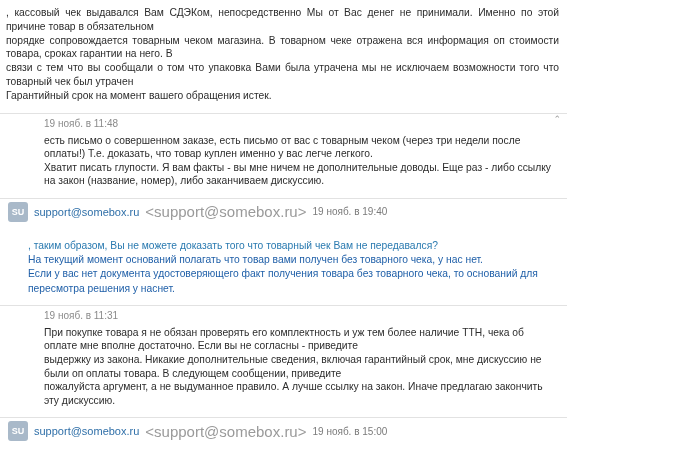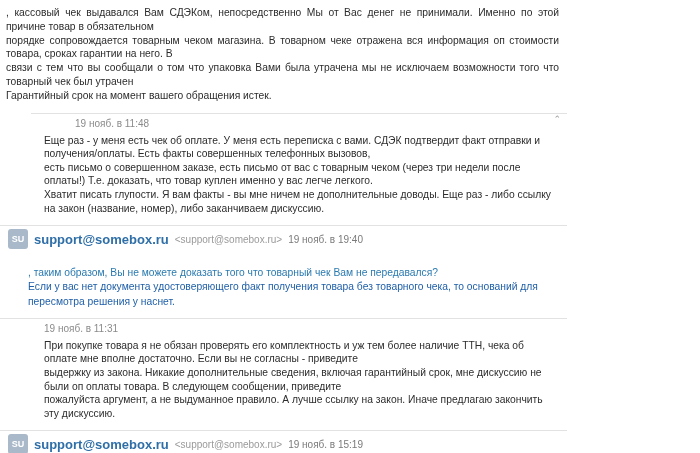--- a/index.html
+++ b/index.html
@@ -88,26 +88,26 @@
     font-size: 9px;
     font-weight: bold;
     display: flex;
     align-items: center;
     justify-content: center;
     letter-spacing: 0px;
     flex: none;
   }
   .agent-name {
     color: #2f6fa8;
-    font-weight: bold;
-    font-size: 13px;
+    font-weight: normal;
+    font-size: 11px;
   }
   .agent-email {
     color: #9a9a9a;
-    font-size: 10px;
+    font-size: 15px;
   }
   .agent-ts {
     color: #7a7a7a;
     font-size: 10px;
   }
   .agent-body {
     padding: 2px 10px 3px 28px;
     margin-top: 13px;
   }
   .agent-body p {
@@ -115,21 +115,20 @@
     line-height: 14.2px;
   }
   .blue {
     color: #1f5fa8;
   }
   .teal {
     color: #2a7ab0;
   }
   .section {
     position: relative;
-    padding-left: 31px;
   }
   .small-gap { height: 4px; }
 </style>
 </head>
 <body>
 
 <div class="page">
 
   <div class="block top-body">
     <p class="msg-text justify">,  кассовый чек выдавался Вам СДЭКом,  непосредственно Мы  от  Вас денег не принимали.  Именно по  этой причине товар в обязательном</p>
@@ -142,35 +141,35 @@
 
   <div class="section">
     <div class="divider"></div>
     <div class="timestamp-row">
       <span class="ts">19 нояб. в 11:48</span>
       <span class="collapse-caret">⌃</span>
     </div>
   </div>
 
   <div class="indent-body">
-    <p class="msg-text">Еще раз - у меня есть чек об оплате.  У меня есть переписка с вами. СДЭК подтвердит факт отправки и получения/оплаты. Есть факты совершенных телефонных вызовов,</p>
     <p class="msg-text">есть письмо о совершенном заказе, есть письмо от вас с товарным чеком (через три недели после оплаты!) Т.е. доказать, что товар куплен именно у вас легче легкого.</p>
     <p class="msg-text">Хватит писать глупости. Я вам факты - вы мне ничем не дополнительные доводы. Еще раз - либо ссылку на закон (название, номер), либо заканчиваем дискуссию.</p>
   </div>
 
   <div class="divider"></div>
 
   <div class="agent-head">
     <div class="avatar">SU</div>
     <span class="agent-name">support@somebox.ru</span>
     <span class="agent-email">&lt;support@somebox.ru&gt;</span>
     <span class="agent-ts">19 нояб. в 19:40</span>
   </div>
   <div class="agent-body">
     <p class="msg-text teal">,  таким образом,  Вы  не  можете  доказать того  что товарный чек  Вам не передавался?</p>
+    <p class="msg-text blue">На текущий момент оснований полагать что товар вами получен без товарного чека, у нас нет.</p>
     <p class="msg-text blue">Если у вас нет документа  удостоверяющего факт получения товара  без товарного  чека,   то  оснований для пересмотра решения  у наснет.</p>
   </div>
 
   <div class="divider"></div>
 
   <div class="timestamp-row">
     <span class="ts">19 нояб. в 11:31</span>
   </div>
 
   <div class="indent-body">
@@ -178,20 +177,20 @@
     <p class="msg-text">выдержку из закона. Никакие дополнительные сведения, включая гарантийный срок, мне дискуссию не были оп оплаты товара. В следующем сообщении, приведите</p>
     <p class="msg-text">пожалуйста аргумент, а не выдуманное правило. А лучше ссылку на закон. Иначе предлагаю закончить эту дискуссию.</p>
   </div>
 
   <div class="divider"></div>
 
   <div class="agent-head">
     <div class="avatar">SU</div>
     <span class="agent-name">support@somebox.ru</span>
     <span class="agent-email">&lt;support@somebox.ru&gt;</span>
-    <span class="agent-ts">19 нояб. в 15:19</span>
+    <span class="agent-ts">19 нояб. в 15:00</span>
   </div>
   <div class="agent-body">
     <p class="msg-text teal">, в данной ситуации оснований для возврата денежных средств нет.</p>
 
   </div>
 
 </div>
 
 </body></html>

